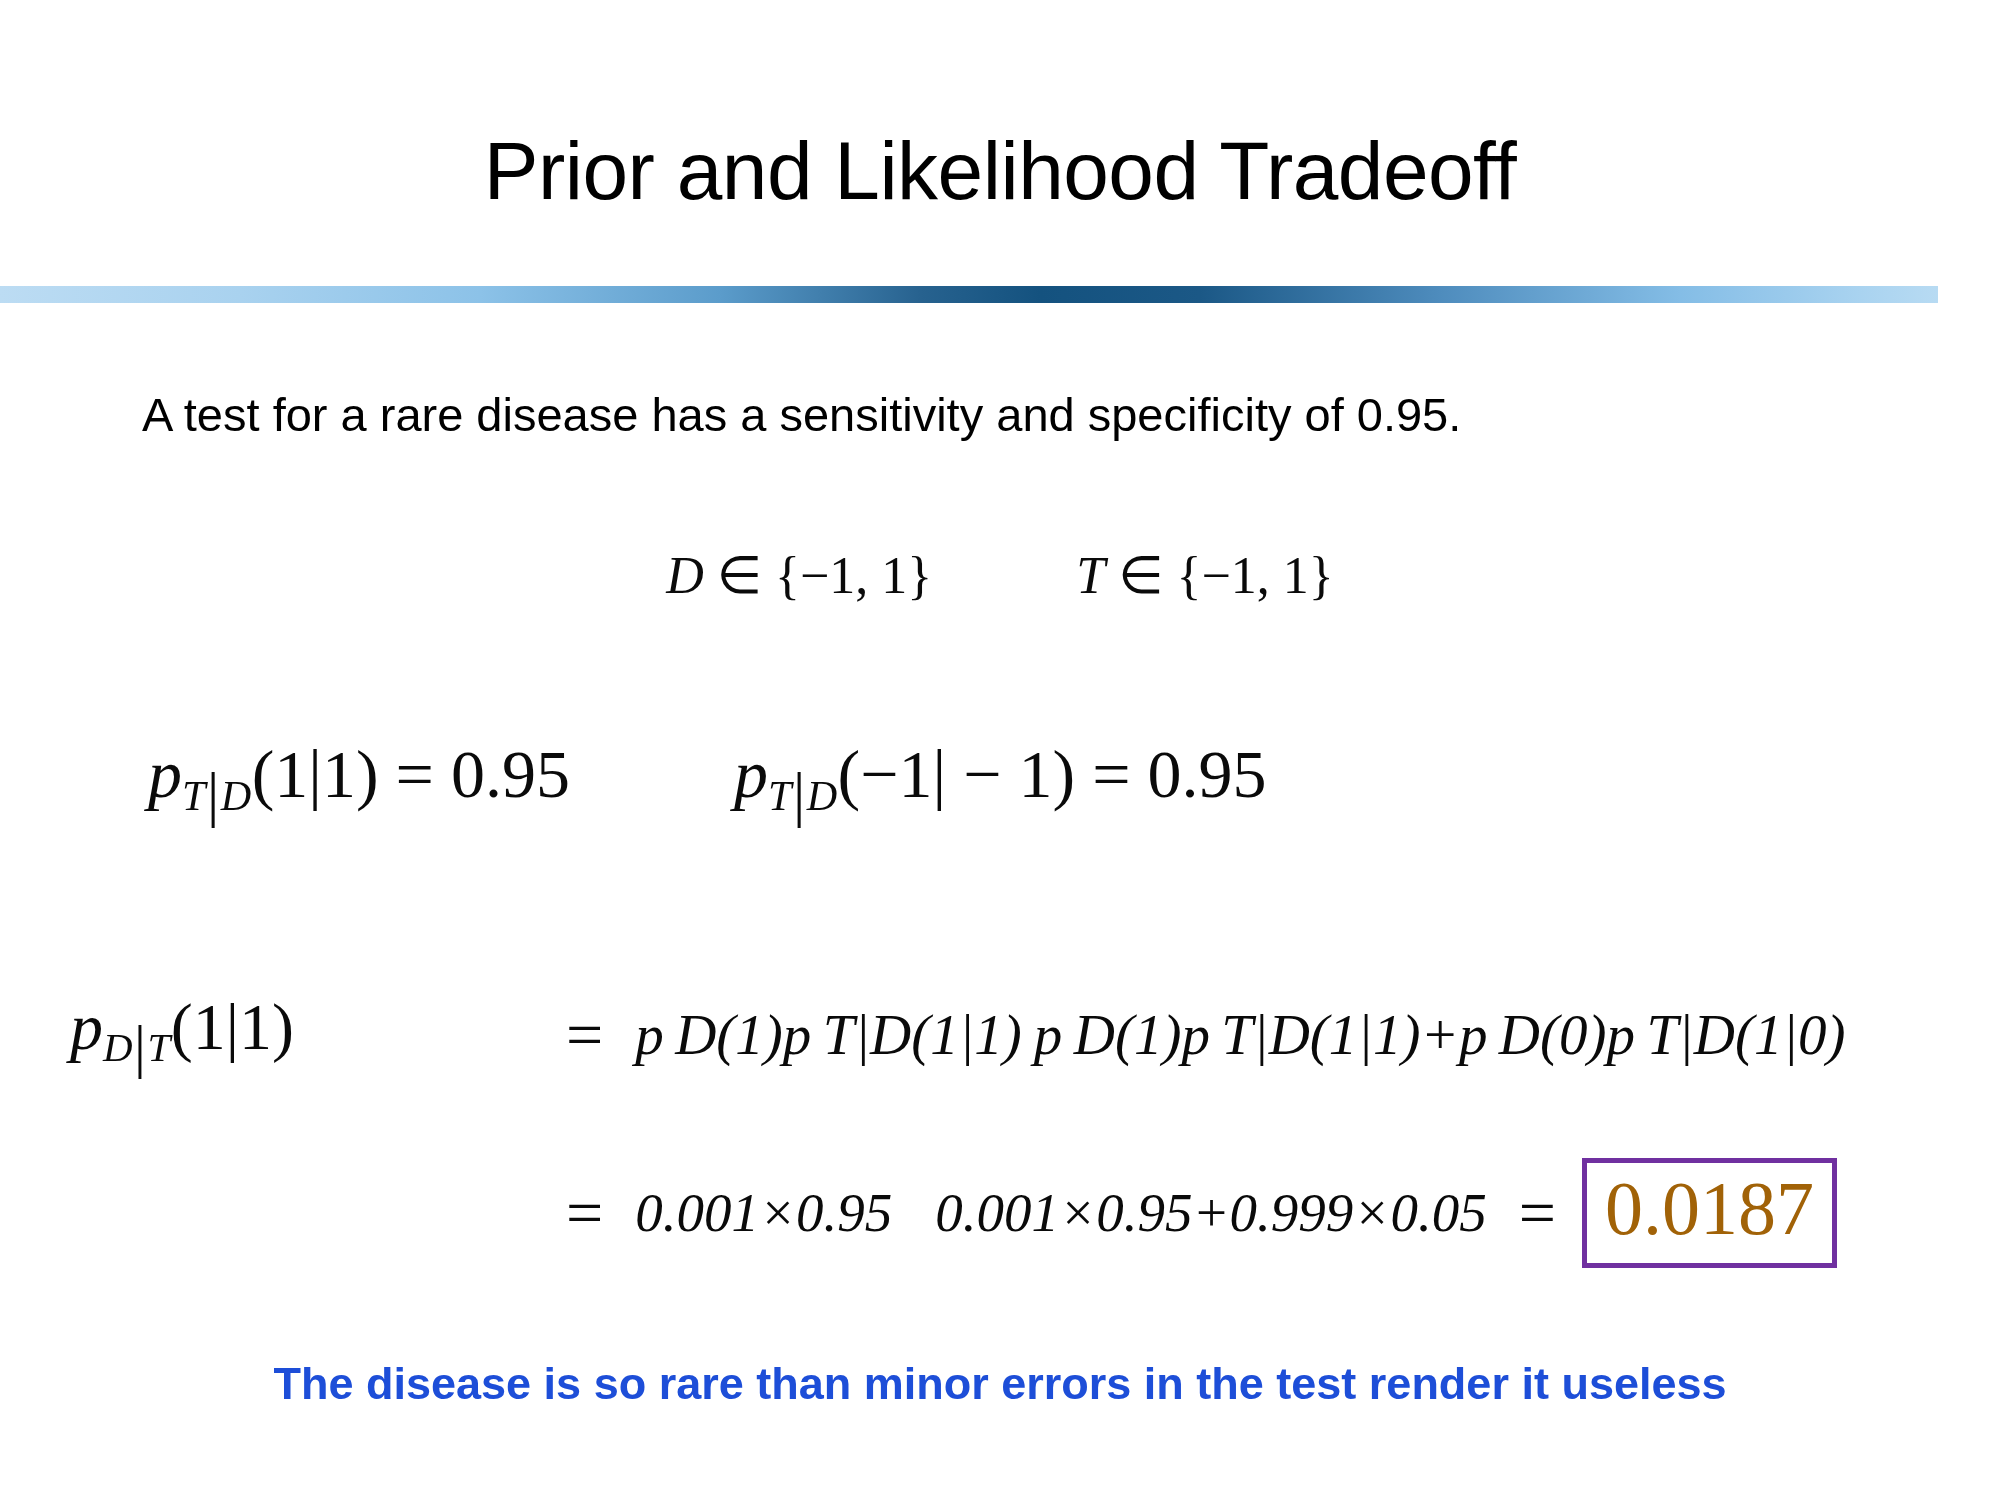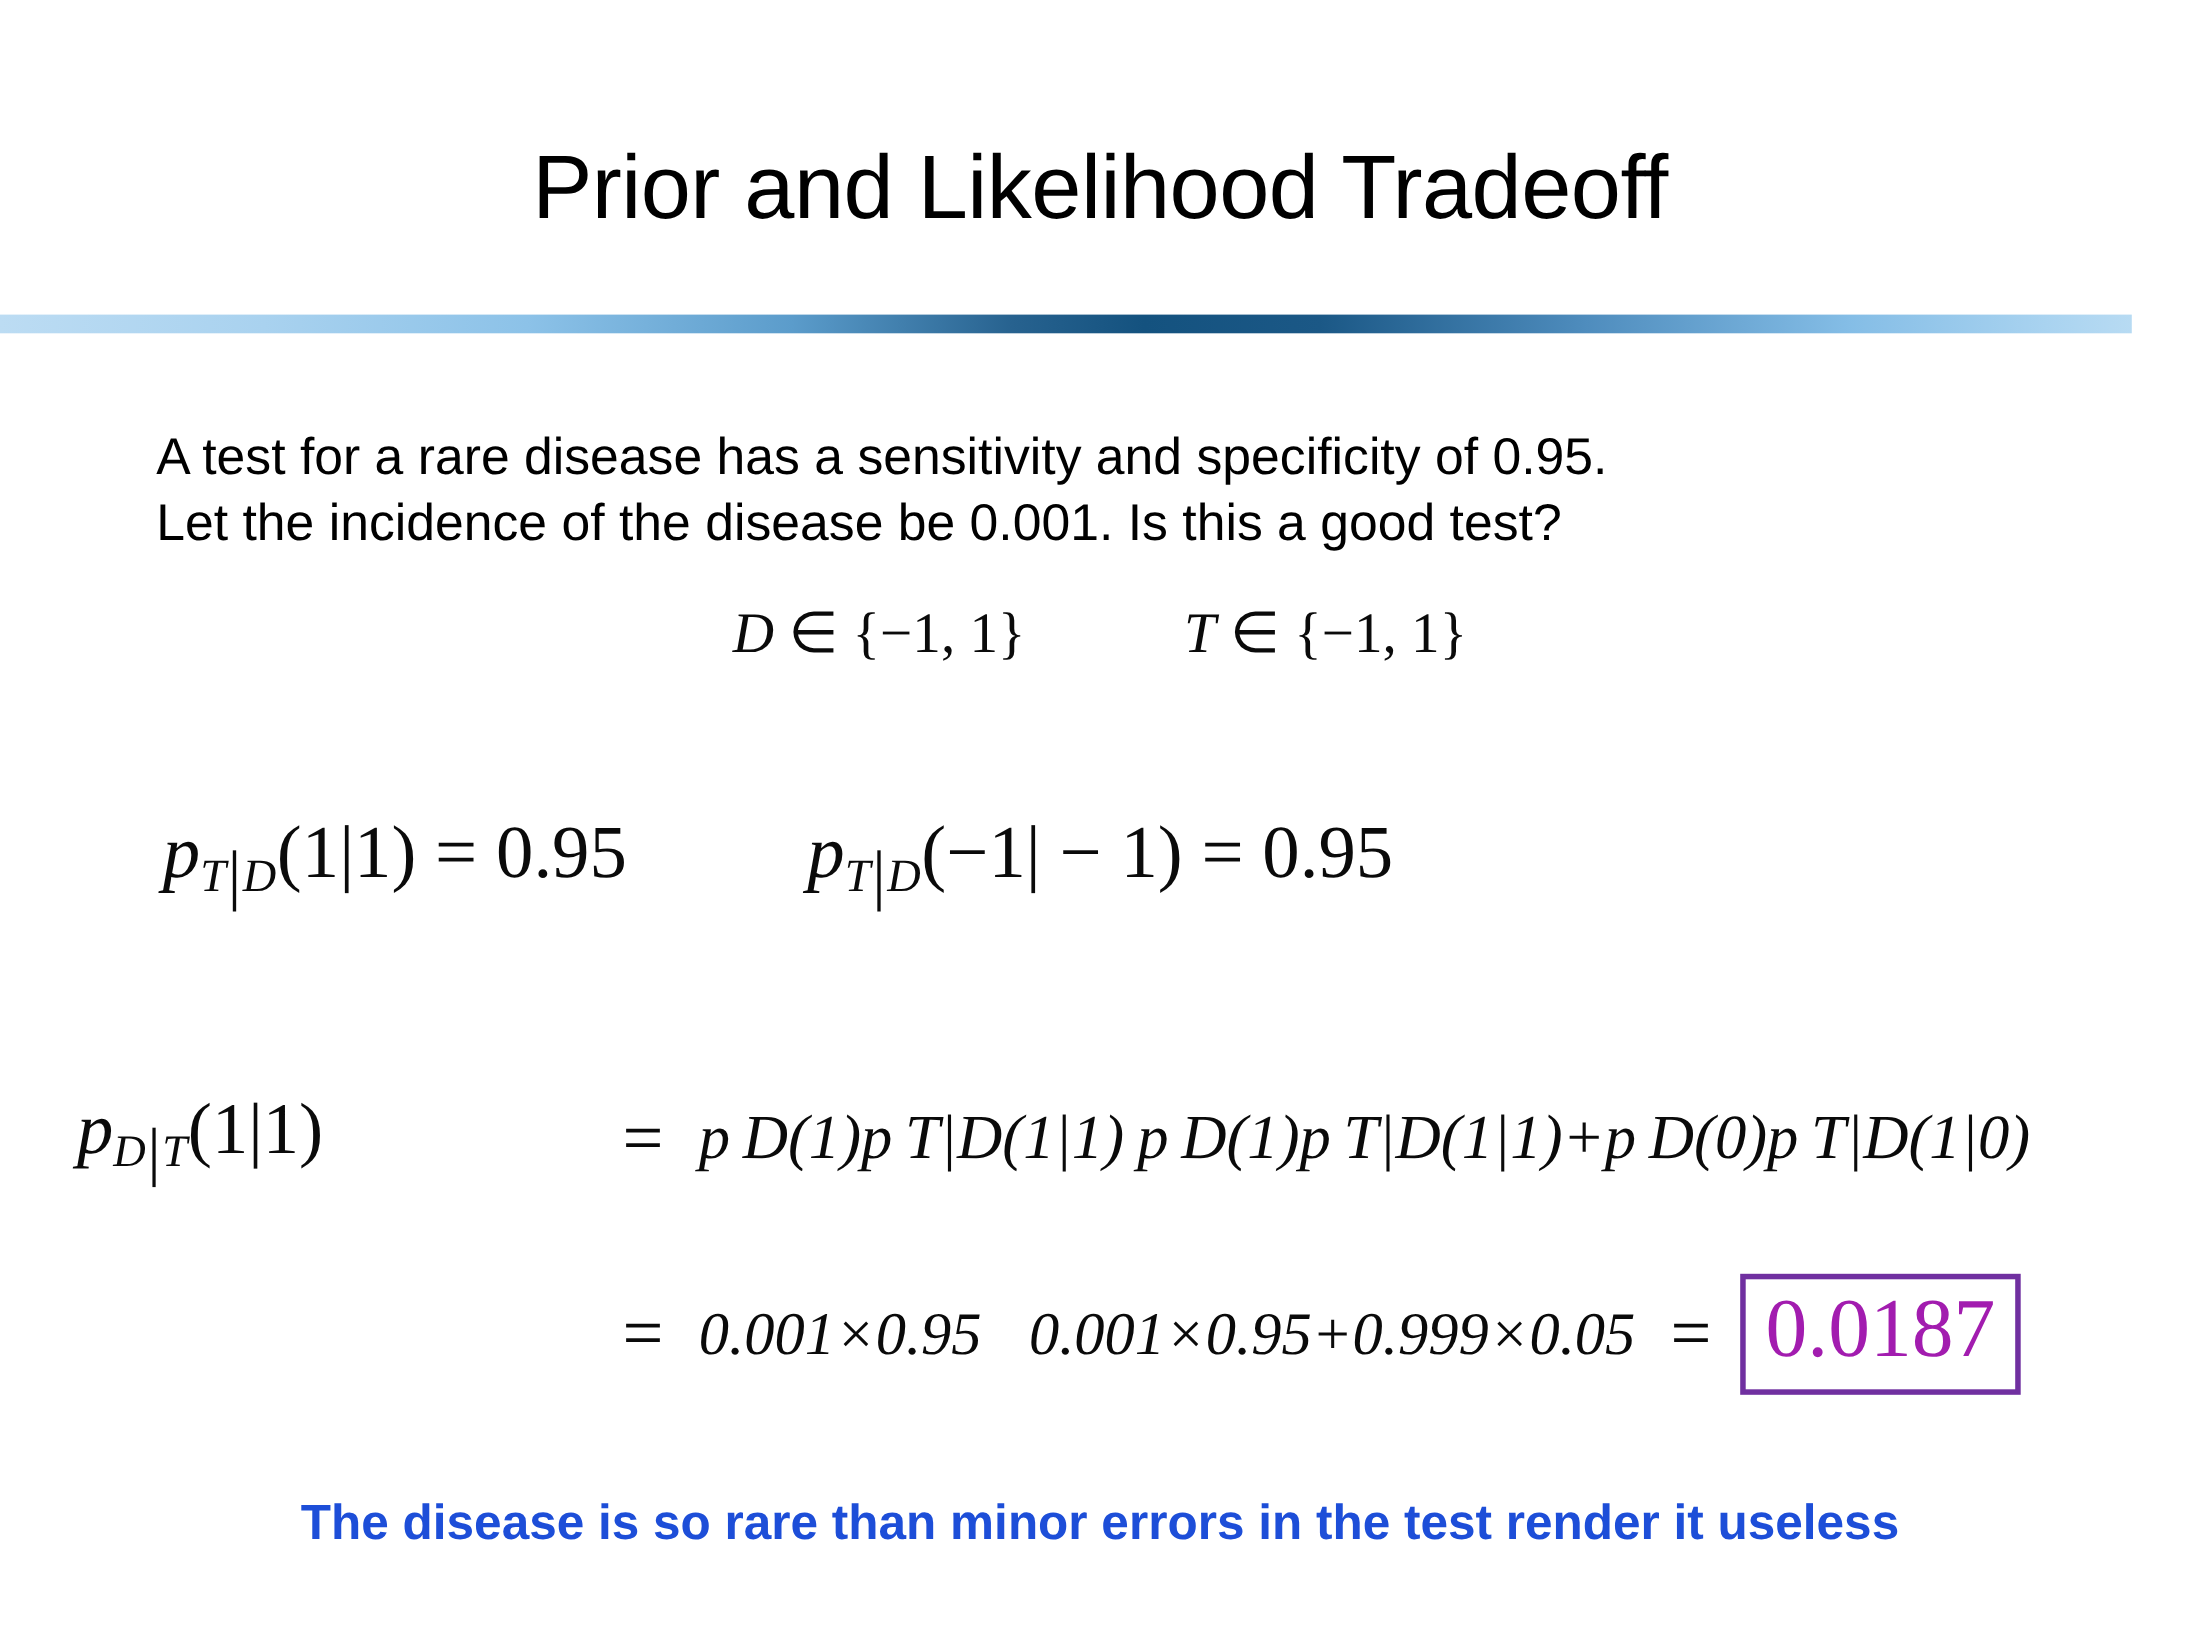--- a/index.html
+++ b/index.html
@@ -173,21 +173,21 @@
   .frac-num2 .num { font-size: 55px; }
   .frac-num2 .den { font-size: 55px; margin-left: 31px; }
 
   .result-box {
     border: 5px solid #7030A0;
     padding: 4px 18px 12px 18px;
     font-family: "Liberation Serif", serif;
     font-style: normal;
     font-size: 76px;
     line-height: 1.1;
-    color: #a21caf;
+    color: #a16207;
     flex: 0 0 auto;
   }
 
   
   .caption {
     position: absolute;
     left: 0;
     top: 1358px;
     width: 2000px;
     text-align: center;
@@ -202,21 +202,20 @@
 <body>
 
 <div class="slide">
 
   <div class="slide-title">Prior and Likelihood Tradeoff</div>
 
   <div class="divider"></div>
 
   <div class="body-text">
     <span class="line">A test for a rare disease has a sensitivity and specificity of 0.95.</span>
-    <span class="line">Let the incidence of the disease be 0.001. Is this a good test?</span>
   </div>
 
   <div class="row-sets math">
     <span class="mi">D</span><span class="mo">&nbsp;</span><span class="mo">∈</span><span class="mo">&nbsp;</span><span class="mn">{−1, 1}</span>
     <span class="gap"></span>
     <span class="mi">T</span><span class="mo">&nbsp;</span><span class="mo">∈</span><span class="mo">&nbsp;</span><span class="mn">{−1, 1}</span>
   </div>
 
   <div class="row-lik math">
     <span><span class="mi">p</span><span class="sub">T</span><span class="sub bar-sub">|</span><span class="sub">D</span><span class="paren">(1|1)</span><span class="mo">&nbsp;</span><span class="mo">=</span><span class="mo">&nbsp;</span><span class="mn">0.95</span></span>

